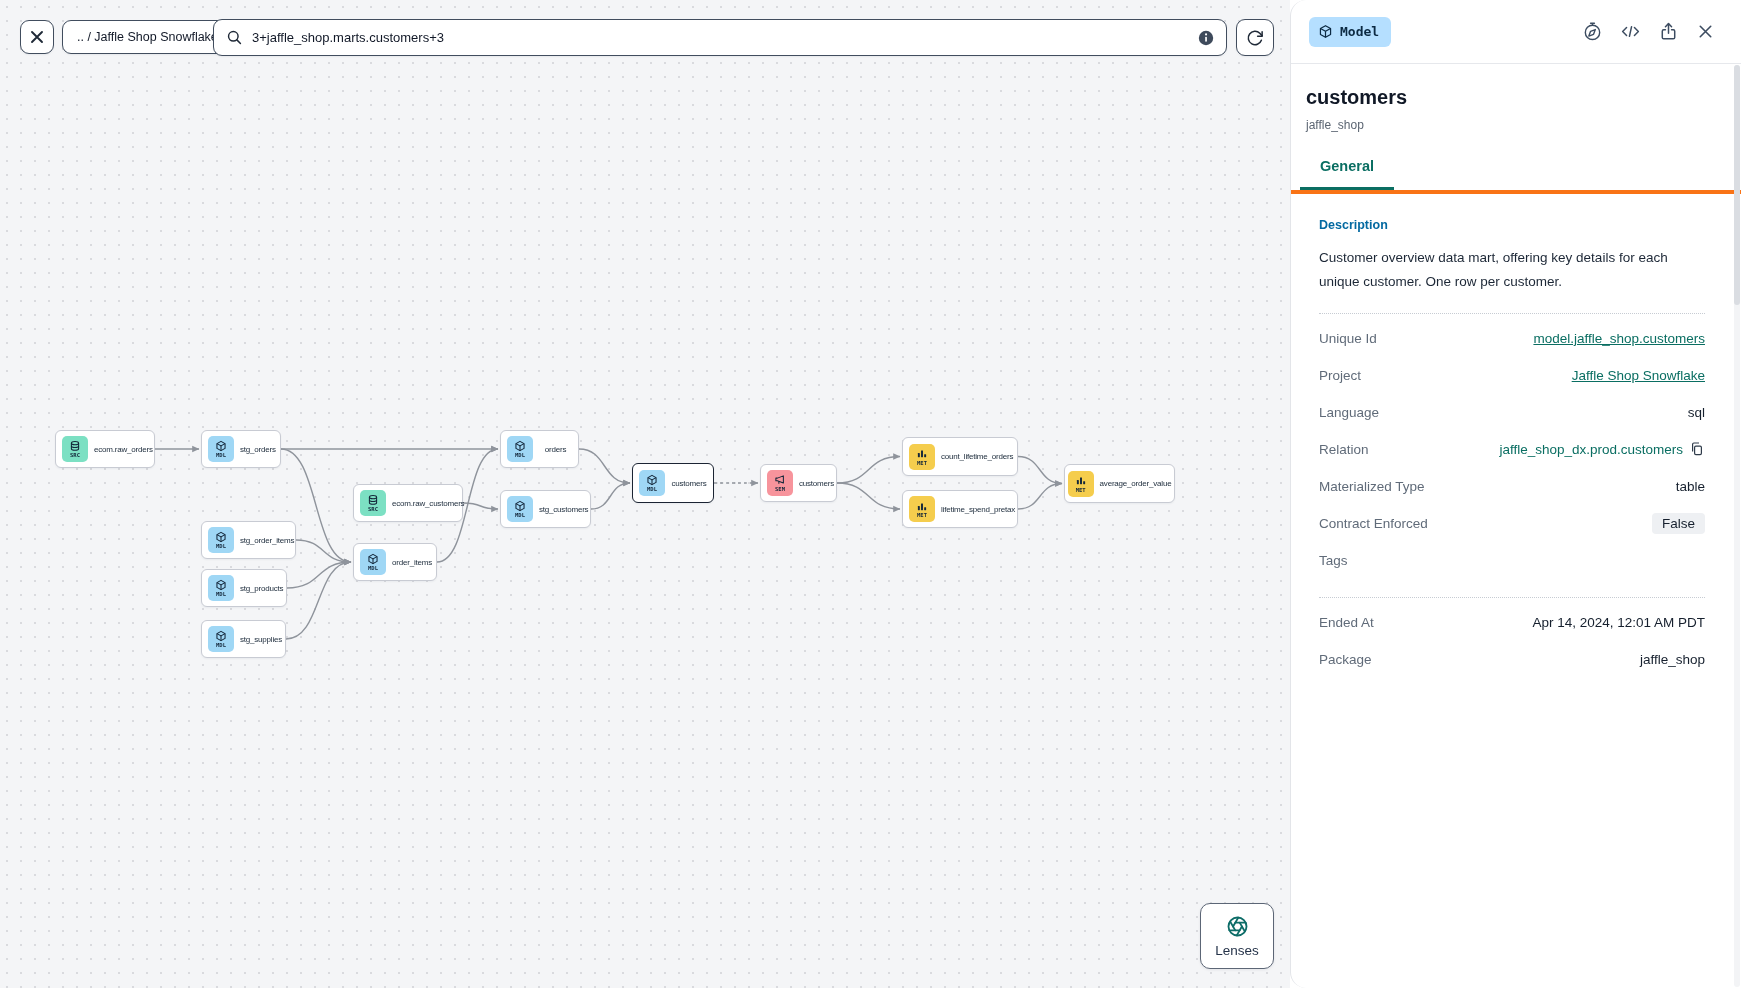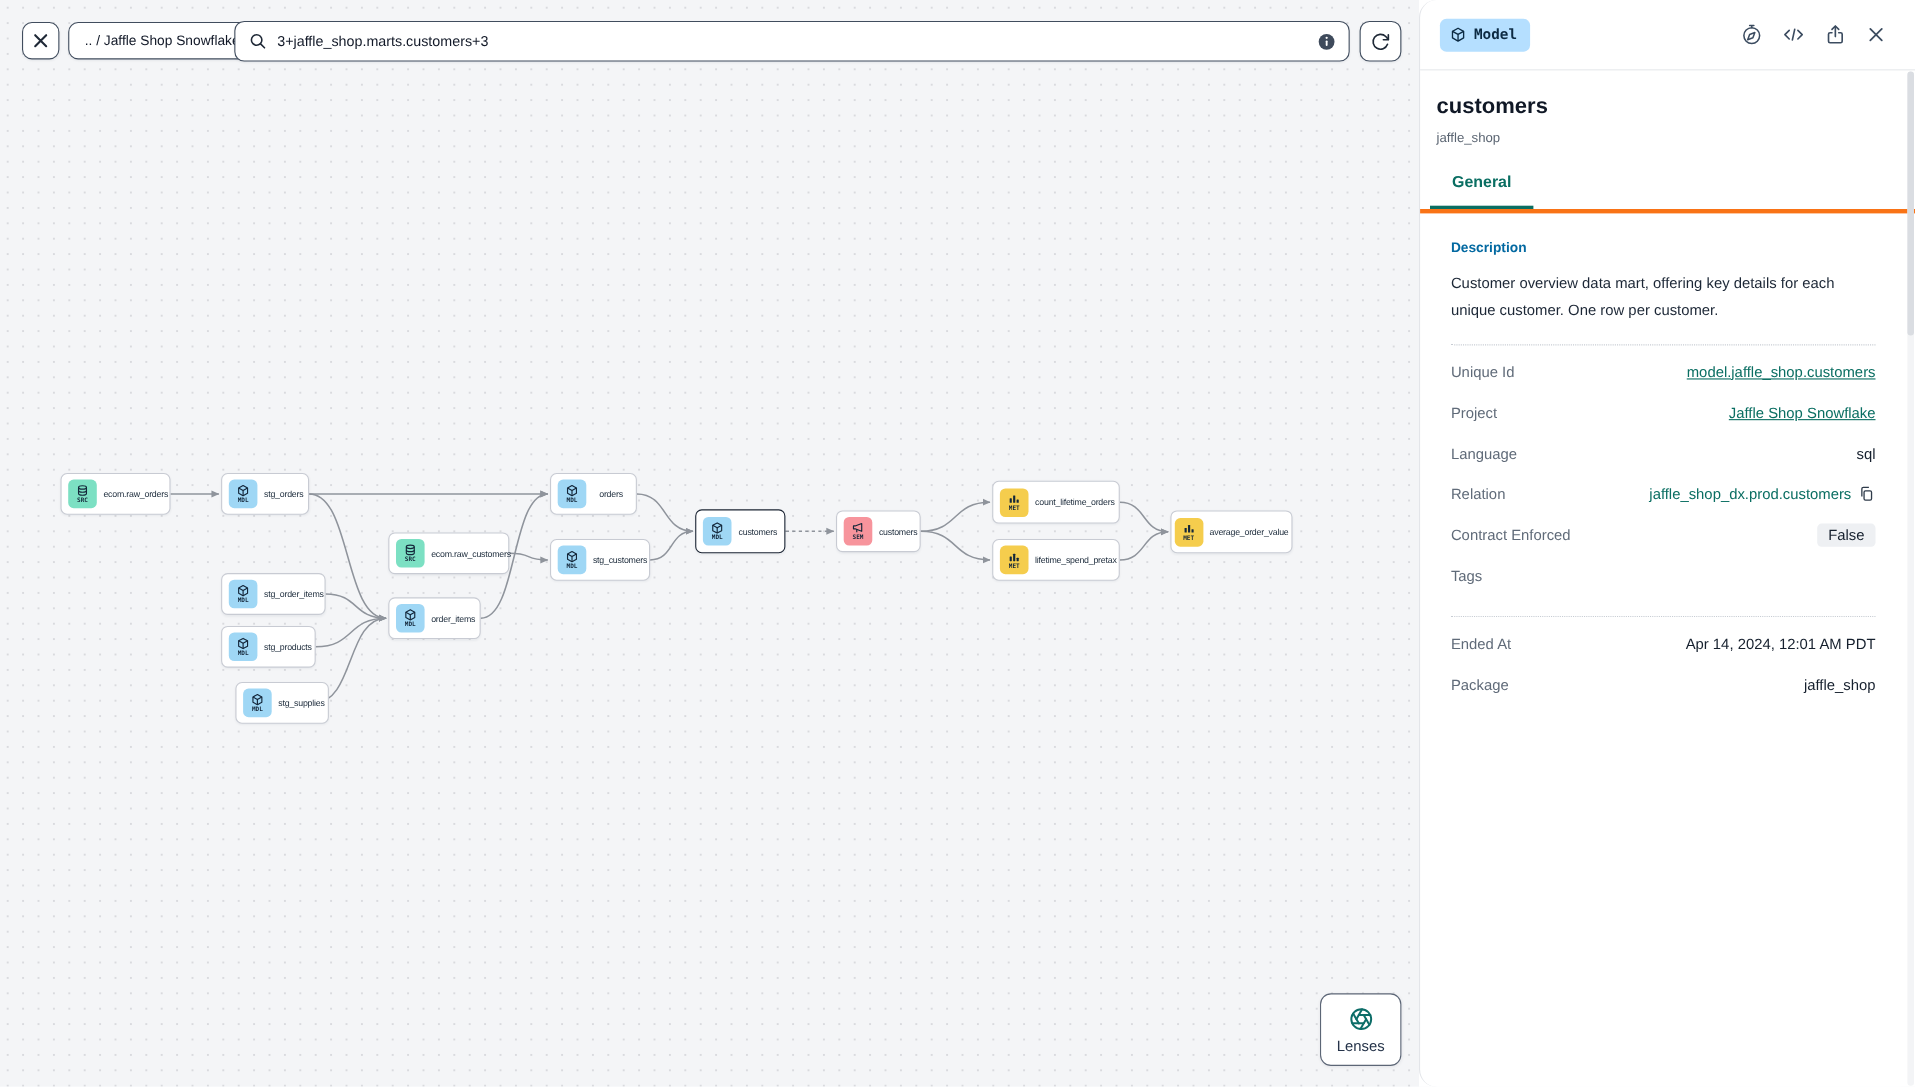--- a/index.html
+++ b/index.html
@@ -206,21 +206,21 @@
         <div class="badge badge-mdl">
           <svg width="12" height="12" viewBox="0 0 16 16" fill="none" stroke="#14273a" stroke-width="1.4" stroke-linejoin="round">
             <path d="M8 1.8 L13.4 4.8 V11.2 L8 14.2 L2.6 11.2 V4.8 Z"></path>
             <path d="M2.6 4.8 L8 7.8 L13.4 4.8"></path>
             <path d="M8 7.8 V14.2"></path>
           </svg>
           <span class="btype">MDL</span>
         </div>
         <span class="nlabel">stg_products</span>
       </div>
-      <div class="node" style="left: 201px; top: 620px; width: 85px; height: 38px; margin-left: 13px;">
+      <div class="node" style="left: 201px; top: 620px; width: 85px; height: 38px;">
         <div class="badge badge-mdl">
           <svg width="12" height="12" viewBox="0 0 16 16" fill="none" stroke="#14273a" stroke-width="1.4" stroke-linejoin="round">
             <path d="M8 1.8 L13.4 4.8 V11.2 L8 14.2 L2.6 11.2 V4.8 Z"></path>
             <path d="M2.6 4.8 L8 7.8 L13.4 4.8"></path>
             <path d="M8 7.8 V14.2"></path>
           </svg>
           <span class="btype">MDL</span>
         </div>
         <span class="nlabel">stg_supplies</span>
       </div>
@@ -419,20 +419,24 @@
             <span class="teal">jaffle_shop_dx.prod.customers</span>
             <span class="copy-btn">
               <svg width="16" height="16" viewBox="0 0 20 20" fill="none" stroke="#2f3b4a" stroke-width="1.5" stroke-linejoin="round">
                 <rect x="7" y="6.5" width="8.5" height="10.5" rx="1.6"></rect>
                 <path d="M4.5 13 V4.2 A1.7 1.7 0 0 1 6.2 2.5 H12.5"></path>
               </svg>
             </span>
           </span>
         </div>
         <div class="prow">
+          <span class="plabel">Materialized Type</span>
+          <span class="pvalue">table</span>
+        </div>
+        <div class="prow">
           <span class="plabel">Contract Enforced</span>
           <span class="pvalue">
             <span class="pill-gray">False</span>
           </span>
         </div>
         <div class="prow">
           <span class="plabel">Tags</span>
           <span class="pvalue"></span>
         </div>
         <div class="dotted-div"></div>

